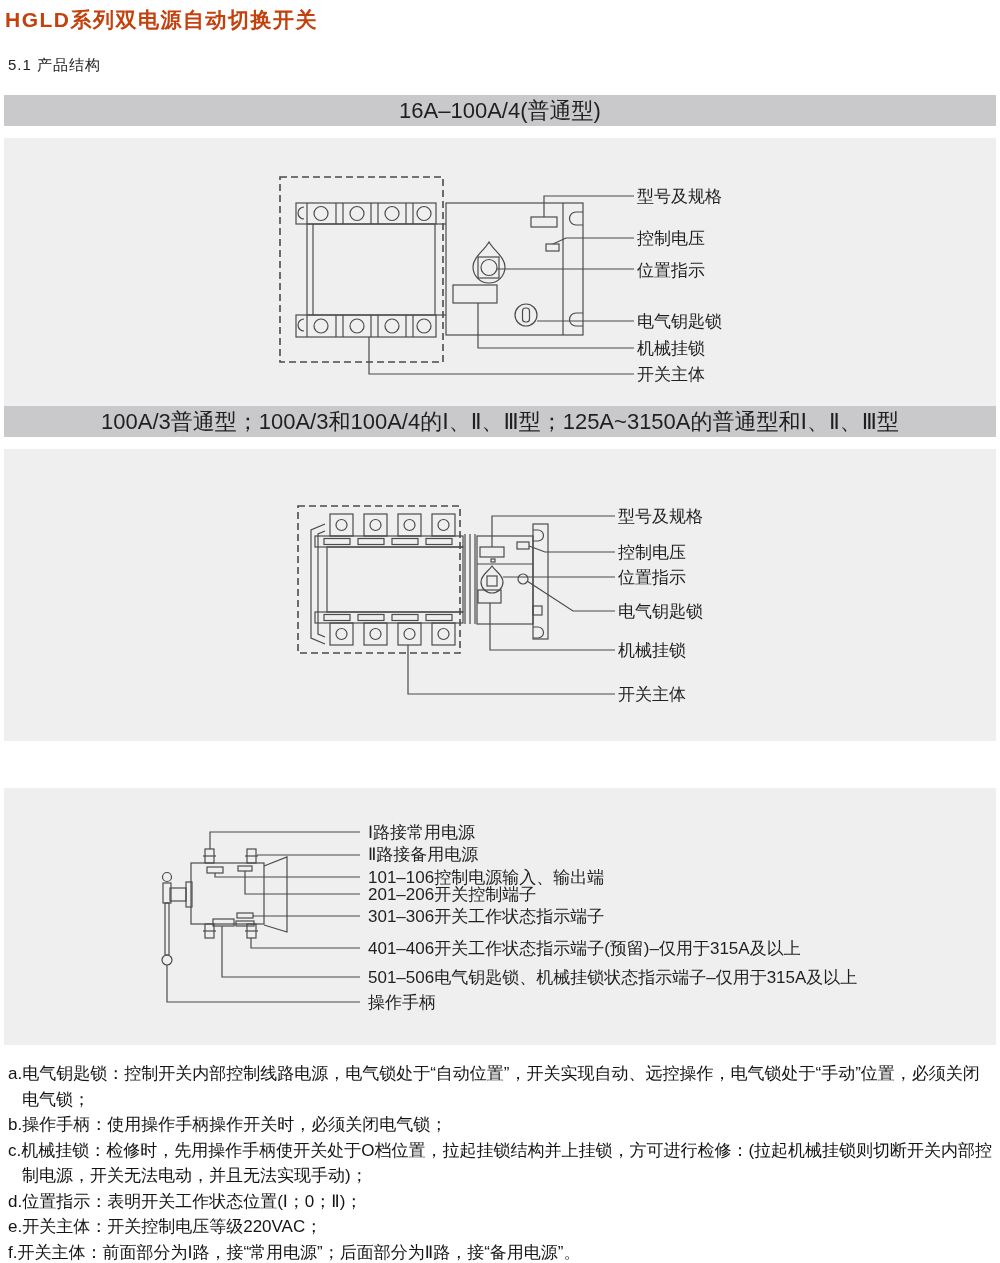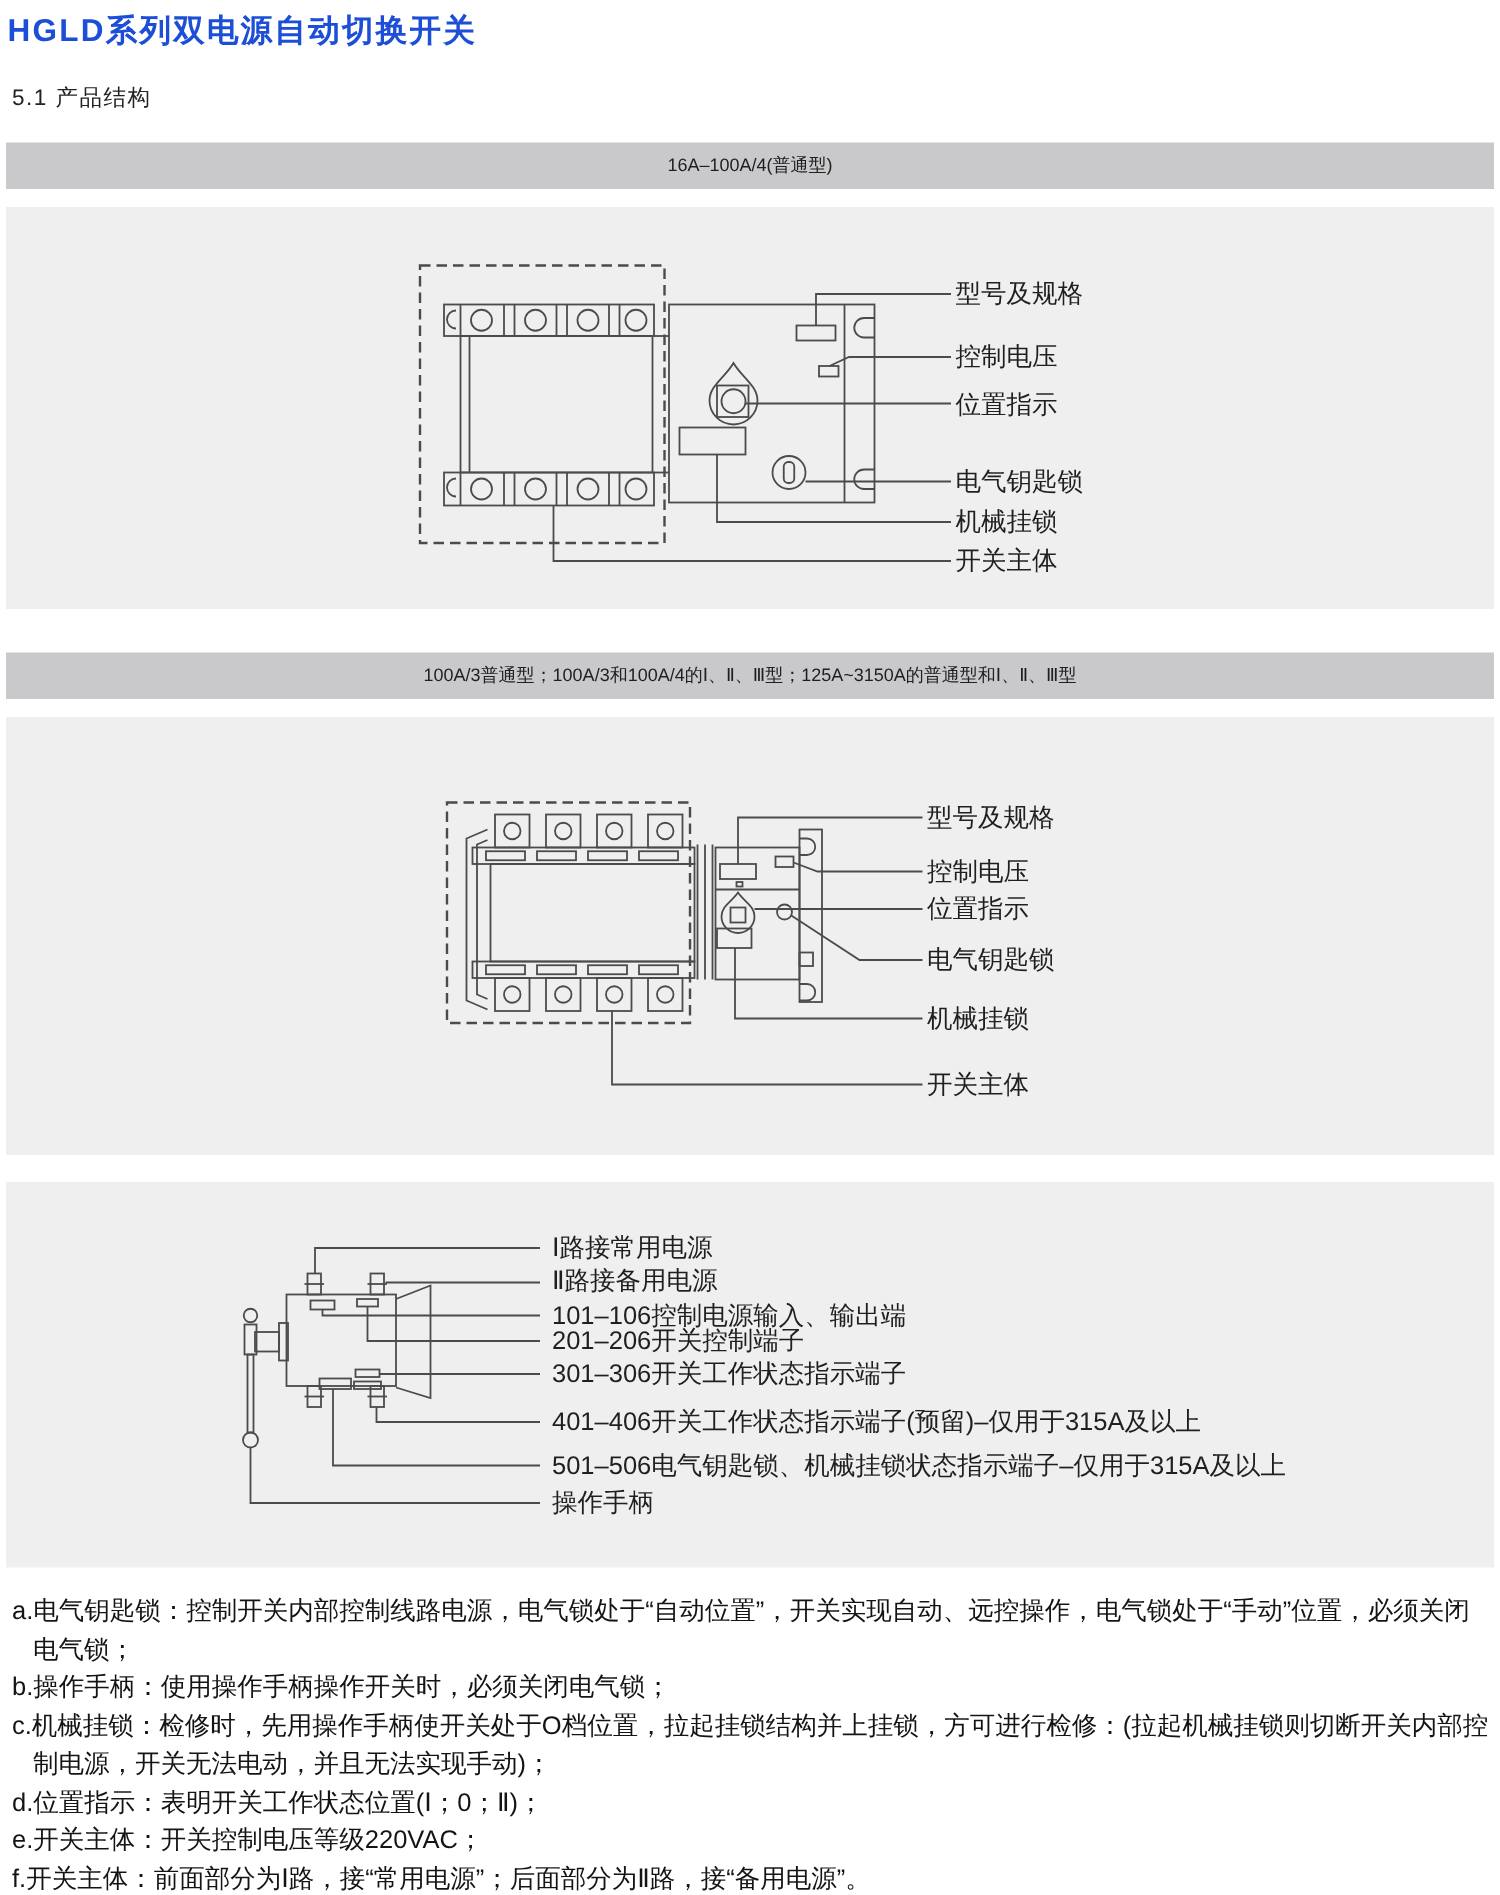--- a/index.html
+++ b/index.html
@@ -1,21 +1,21 @@
 <!DOCTYPE html>
 <html><head>
 <meta charset="utf-8">
 <style>
   html,body{margin:0;padding:0;background:#ffffff;}
   body{width:1000px;height:1263px;position:relative;font-family:"Liberation Sans",sans-serif;}
   .page{position:absolute;top:0;left:0;width:1000px;height:1263px;background:#ffffff;overflow:hidden;}
-  .title{position:absolute;left:5px;top:6px;font-size:21px;font-weight:bold;color:#1d4ed8;letter-spacing:1.5px;text-align:center;}
+  .title{position:absolute;left:5px;top:6px;font-size:21px;font-weight:bold;color:#c2410c;letter-spacing:1.5px;text-align:center;}
   .section-heading{position:absolute;left:8px;top:56px;font-size:15px;color:#222222;letter-spacing:1px;}
   .panel{position:absolute;left:4px;width:992px;}
-  .panel-header{height:31px;background:#c9c9cb;text-align:center;line-height:31px;font-size:12px;color:#1f1f1f;}
+  .panel-header{height:31px;background:#c9c9cb;text-align:center;line-height:31px;font-size:22px;color:#1f1f1f;}
   .panel-body{background:#efefef;margin-top:12px;position:relative;}
   .panel-body svg{display:block;}
   svg text{font-size:17px;fill:#1f1f1f;font-family:"Liberation Sans",sans-serif;}
   .lines{stroke:#4b4b4b;stroke-width:1.2;fill:none;}
   .notes{position:absolute;left:8px;top:1061px;width:986px;font-size:17px;line-height:25.5px;color:#141414;}
   .notes .note{padding-left:14px;text-indent:-14px;}
 </style>
 </head>
 <body>
 
@@ -88,21 +88,21 @@
           <text x="637" y="228" dominant-baseline="central">控制电压</text>
           <text x="637" y="260" dominant-baseline="central">位置指示</text>
           <text x="637" y="311" dominant-baseline="central">电气钥匙锁</text>
           <text x="637" y="338" dominant-baseline="central">机械挂锁</text>
           <text x="637" y="364" dominant-baseline="central">开关主体</text>
         </g>
       </svg>
     </div>
   </div>
 
-  <div class="panel" style="top:435px;">
+  <div class="panel" style="top:406px;">
     <div class="panel-header">100A/3普通型；100A/3和100A/4的Ⅰ、Ⅱ、Ⅲ型；125A~3150A的普通型和Ⅰ、Ⅱ、Ⅲ型</div>
     <div class="panel-body" style="height:292px;">
       <svg width="992" height="292" viewBox="4 463 992 292">
         <g class="lines">
           <rect x="298" y="520" width="162" height="147" stroke-dasharray="7 4" stroke-width="1.6"></rect>
           <path d="M325,538 L311,544 V652 L325,658"></path>
           <path d="M325,545 L318,548 V648 L325,651"></path>
           <rect x="330" y="528" width="23" height="22"></rect>
             <circle cx="341.5" cy="539" r="5.5"></circle>
           <rect x="364" y="528" width="23" height="22"></rect>

